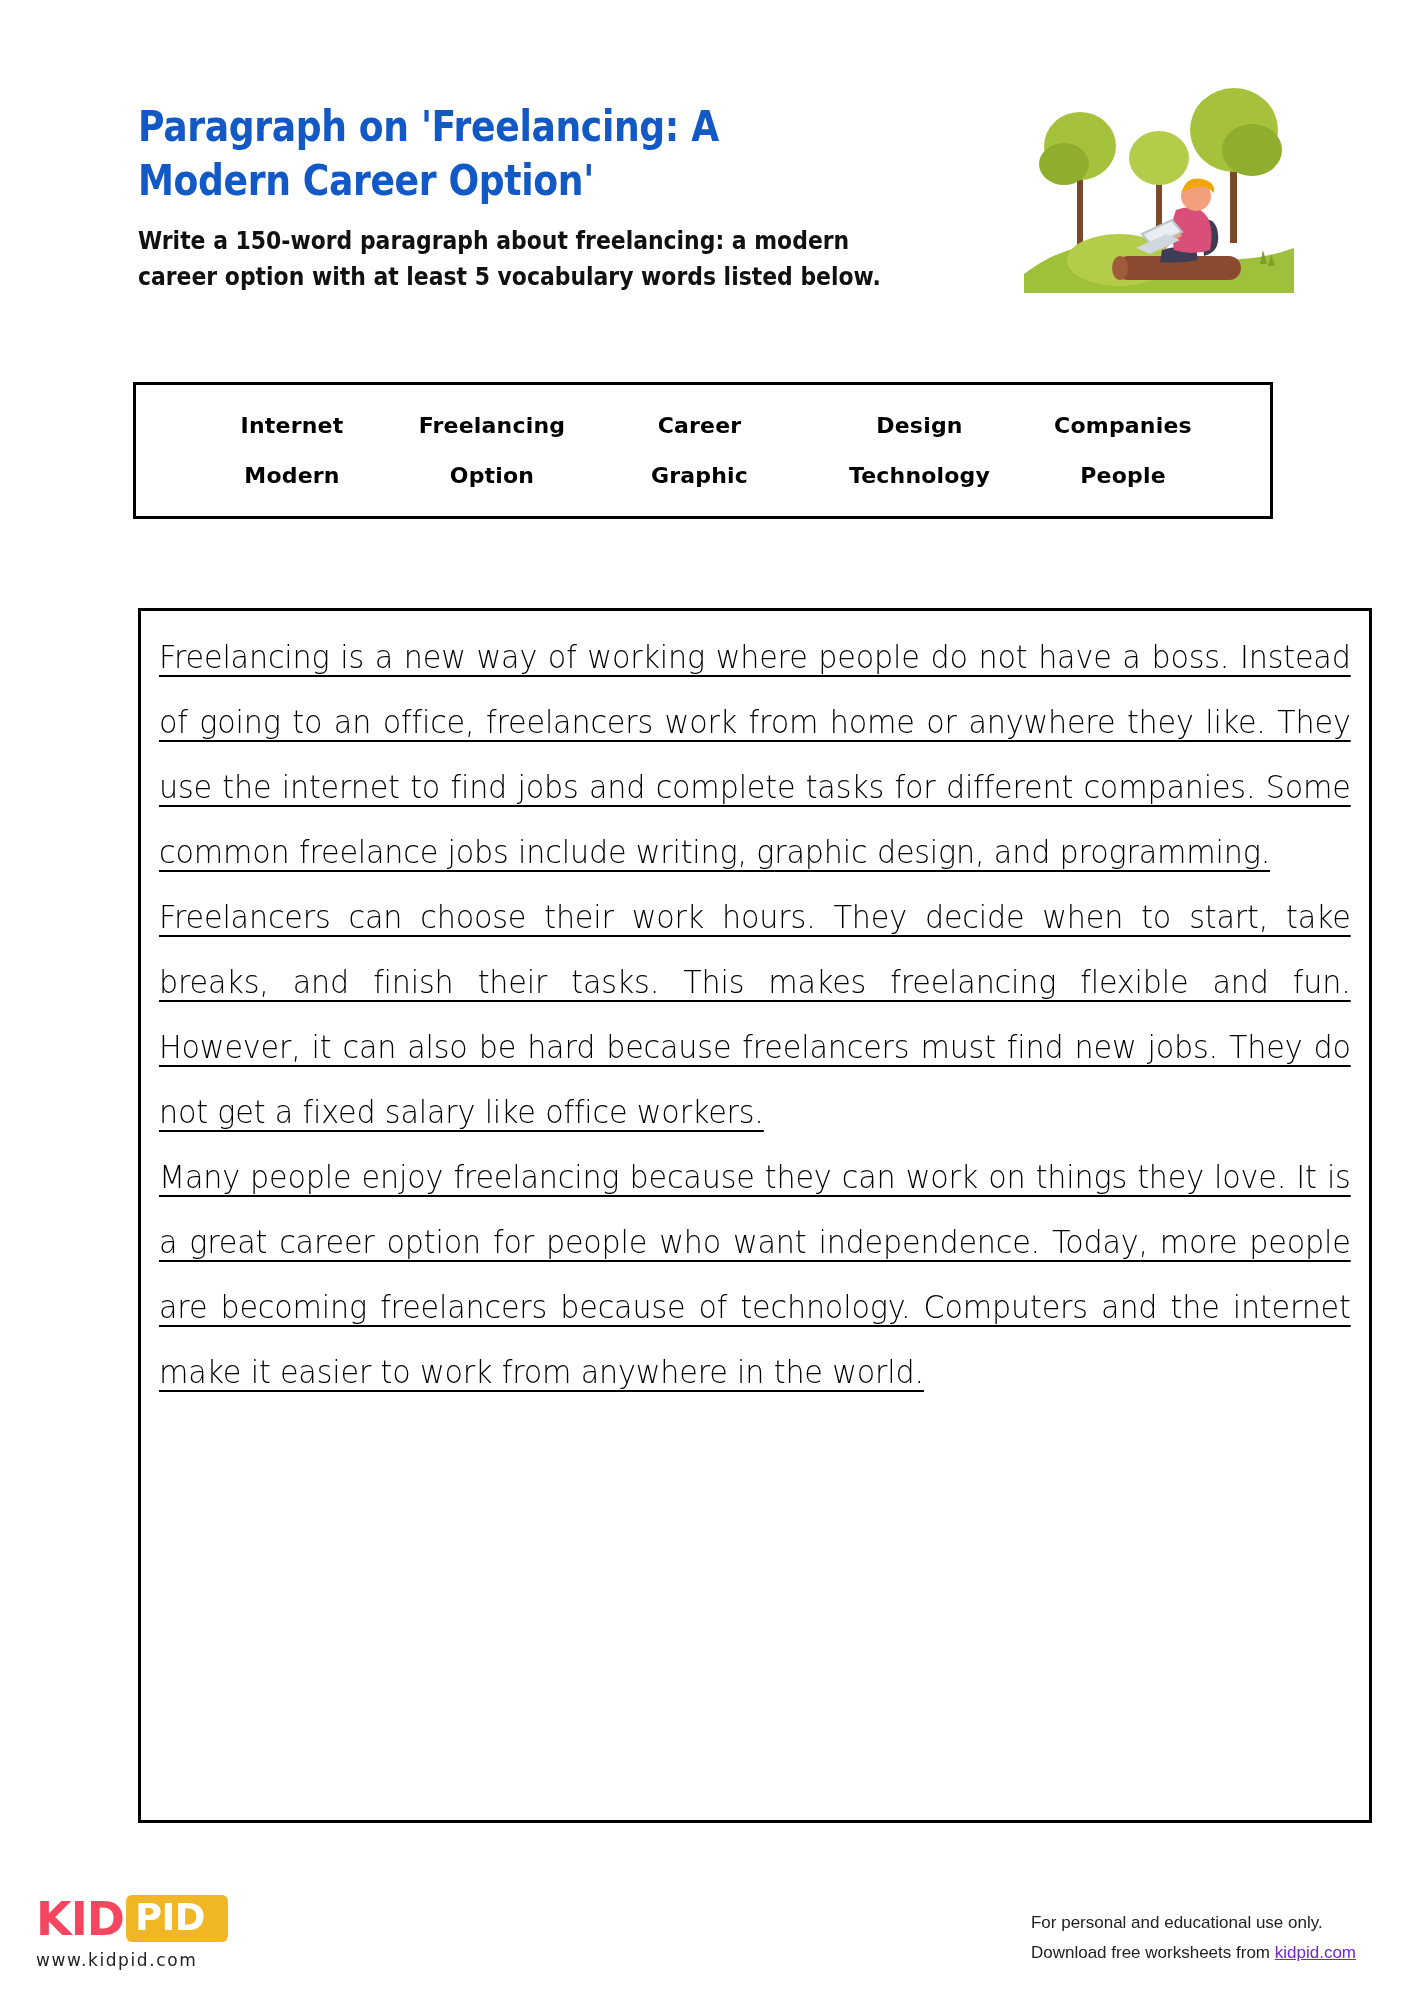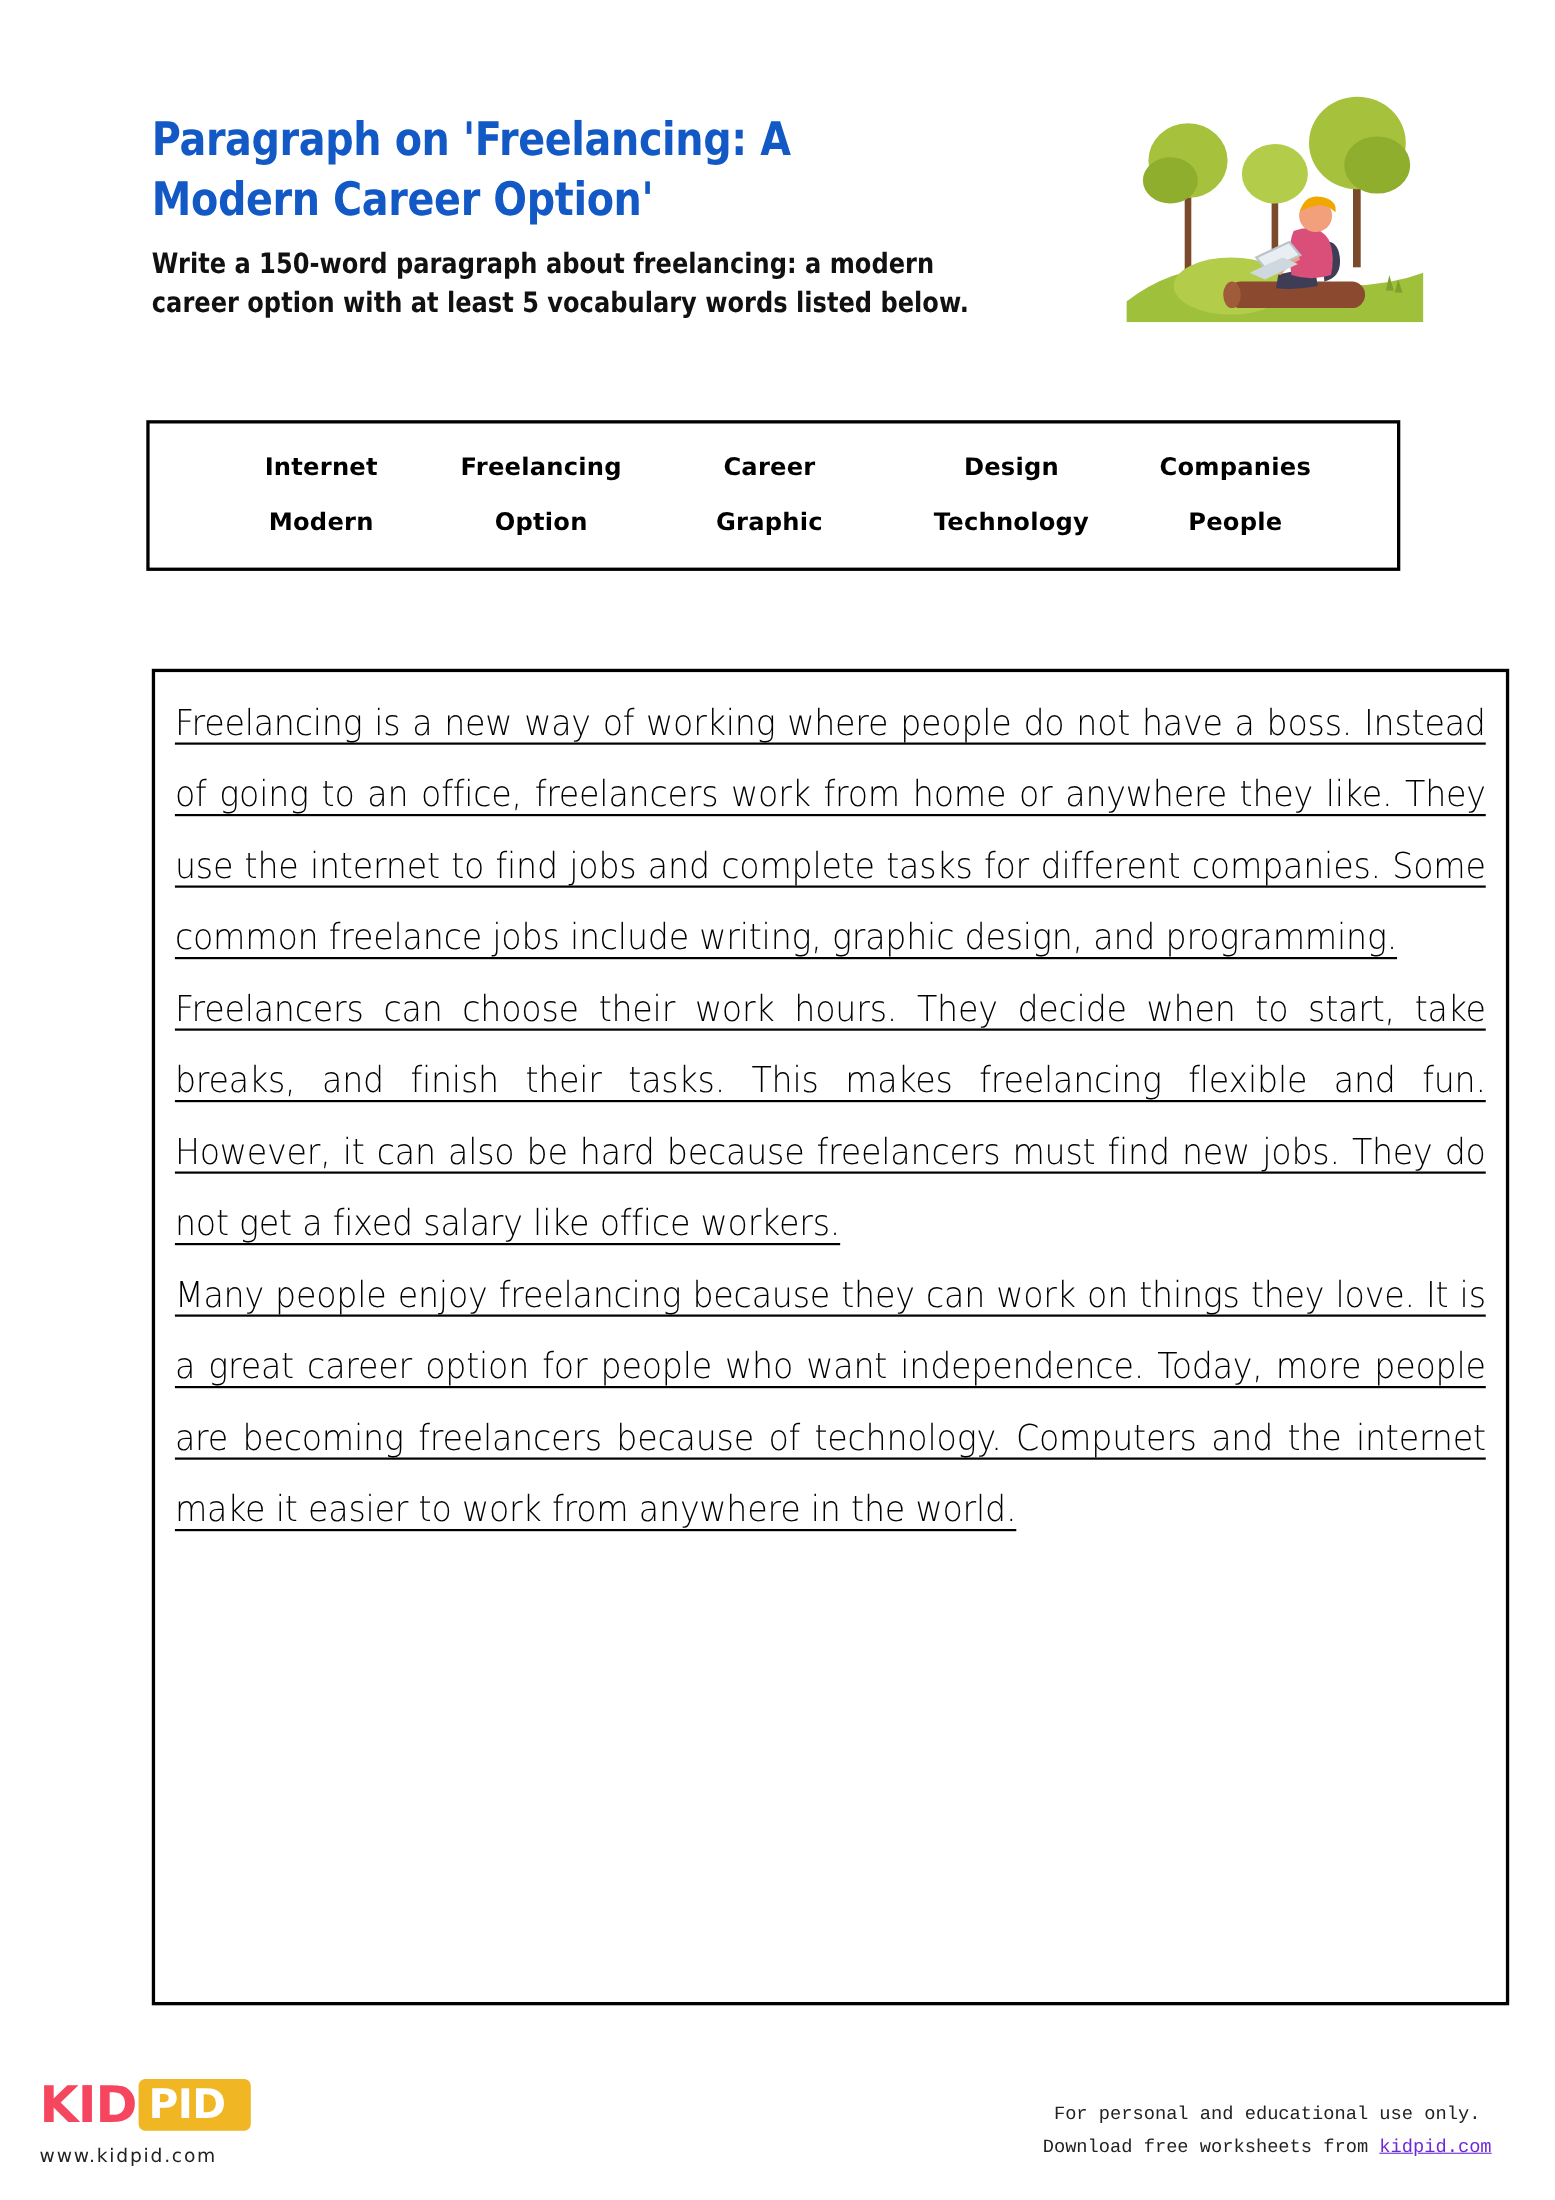--- a/index.html
+++ b/index.html
@@ -126,21 +126,21 @@
 
   
   .footer-logo {
     position: absolute;
     left: 36px;
     top: 1890px;
     width: 230px;
   }
   .logo-mark {
     display: flex;
-    align-items: flex-start;
+    align-items: flex-end;
     height: 52px;
   }
   .logo-kid {
     font-family: "DejaVu Sans", sans-serif;
     font-weight: bold;
     font-size: 46px;
     color: #f5455f;
     letter-spacing: -1px;
     line-height: 1;
   }
@@ -161,22 +161,22 @@
     font-family: "DejaVu Sans", sans-serif;
     font-size: 17px;
     color: #222222;
     letter-spacing: 1.6px;
   }
 
   .footer-note {
     position: absolute;
     right: 58px;
     top: 1908px;
-    text-align: center;
-    font-family: Liberation Mono, monospace;
+    text-align: left;
+    font-family: Liberation Sans, sans-serif;
     font-size: 17px;
     color: #222222;
     line-height: 1.75;
   }
   .footer-note a,
   .footer-link {
     color: #6d28d9;
     text-decoration: underline;
   }
 </style>

